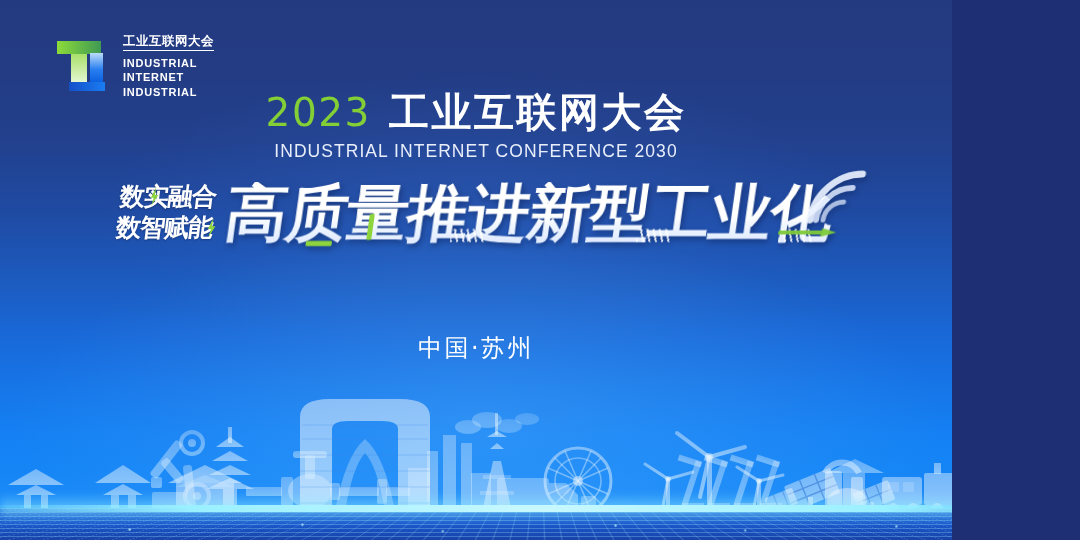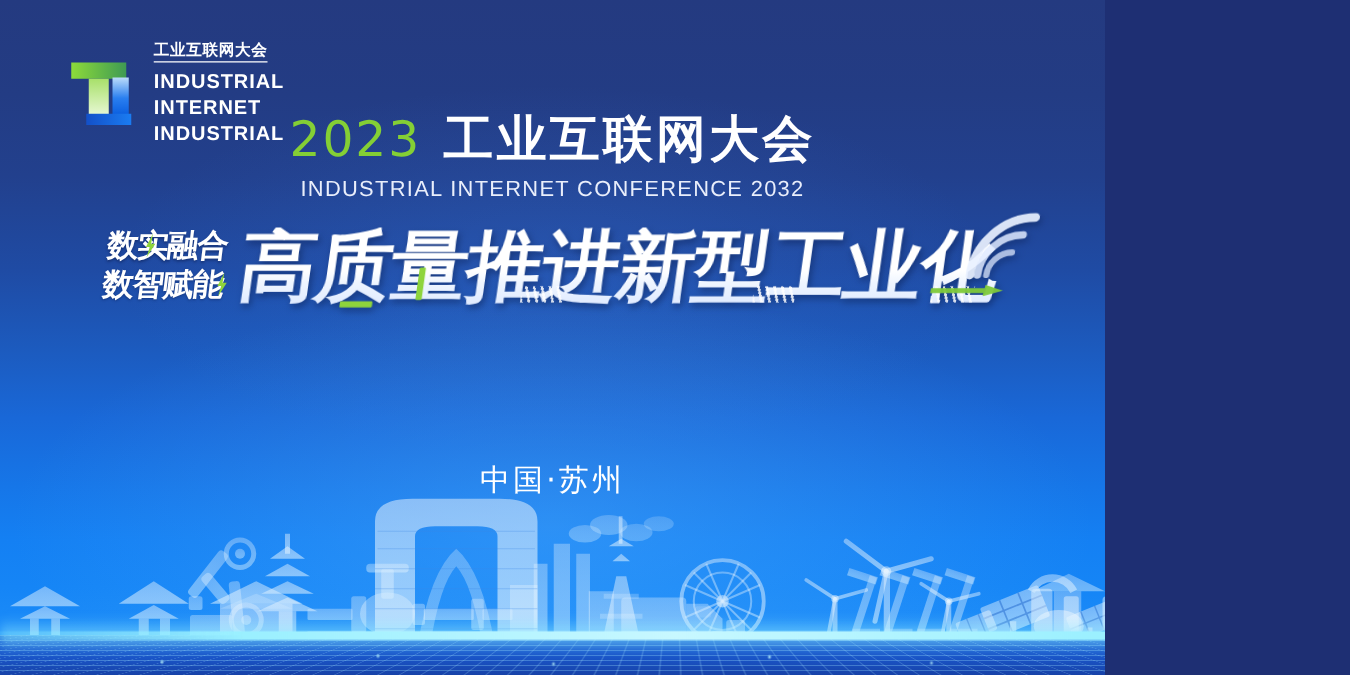--- a/index.html
+++ b/index.html
@@ -5,21 +5,21 @@
   * { margin:0; padding:0; box-sizing:border-box; }
   html,body { width:1080px; height:540px; overflow:hidden; }
   body {
     font-family:"Liberation Sans","DejaVu Sans",sans-serif;
     background:#1e2f73;
   }
 
   
   #poster {
     position:relative;
-    width:884px; height:540px;
+    width:952px; height:540px;
     overflow:hidden;
     background:linear-gradient(to bottom,
         #243a80 0%,
         #233c84 14%,
         #22408d 26%,
         #1f4ba4 40%,
         #1c5bbf 52%,
         #1968d8 62%,
         #1676e8 72%,
         #1480f3 80%,
@@ -48,21 +48,21 @@
   }
   .logo-mark { position:relative; width:62px; height:62px; flex:0 0 auto; }
   .logo-text { line-height:1; padding-top:2px; }
   .logo-cn {
     font-size:12.5px; color:#fff; letter-spacing:.5px;
     border-bottom:1.6px solid #fff; padding-bottom:2.5px;
     display:inline-block; font-weight:700;
     font-family:"DejaVu Sans",sans-serif;
   }
   .logo-en {
-    font-size:16px; color:#fff; font-weight:700;
+    font-size:11px; color:#fff; font-weight:700;
     letter-spacing:.75px; margin-top:4.5px; line-height:1.33;
   }
 
   
   #headline { position:absolute; left:0; right:0; top:92px; text-align:center; z-index:15; }
   .h-row1 {
     display:flex; align-items:baseline; justify-content:center; gap:18px;
     line-height:1;
   }
   .h-year {
@@ -141,21 +141,21 @@
   }
   .hatch.h1 { left:232px; }
   .hatch.h2 { left:418px; }
   .hatch.h3 { left:560px; }
 
   
   .wifi { position:absolute; right:-30px; top:-16px; width:62px; height:58px; }
 
   
   #dateline {
-    position:absolute; left:0; right:0; top:368px;
+    position:absolute; left:0; right:0; top:332px;
     text-align:center; z-index:15;
   }
   .dl-inner {
     display:inline-flex; align-items:center; gap:34px;
     font-size:24px; color:#ffffff; letter-spacing:2.5px;
     font-family:"DejaVu Sans",sans-serif;
   }
 
   
   #skyline { position:absolute; left:0; bottom:0; width:1080px; height:175px; z-index:8; }
@@ -245,21 +245,21 @@
         <div>INDUSTRIAL</div>
       </div>
     </div>
   </div>
 
   <div id="headline">
     <div class="h-row1">
       <span class="h-year">2023</span>
       <span class="h-cn">工业互联网大会</span>
     </div>
-    <div class="h-en">INDUSTRIAL INTERNET CONFERENCE 2032</div>
+    <div class="h-en">INDUSTRIAL INTERNET CONFERENCE 2030</div>
   </div>
 
   <div id="slogan">
     <div class="slogan-inner">
 
       <div class="slogan-small">
         <div class="ss-line">
           <span>数实融合</span>
           <span class="bolt b1"></span>
         </div>

